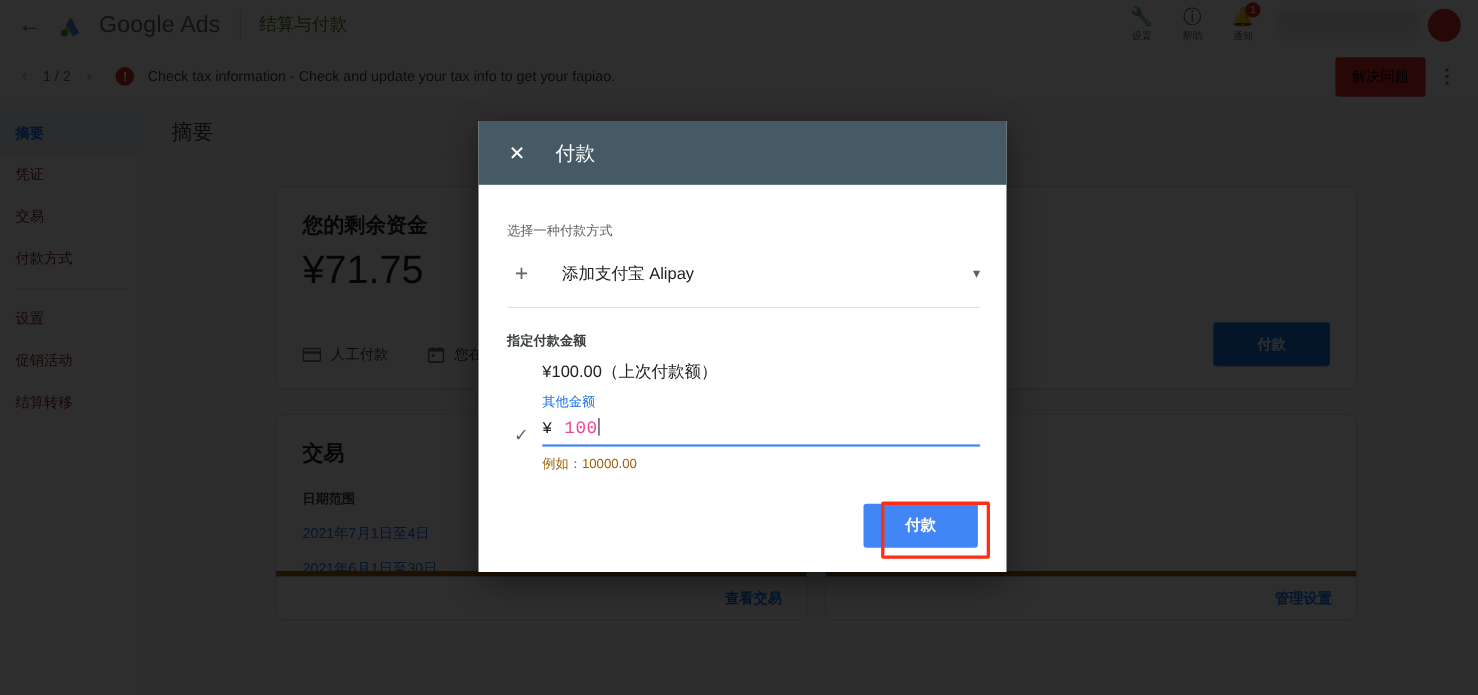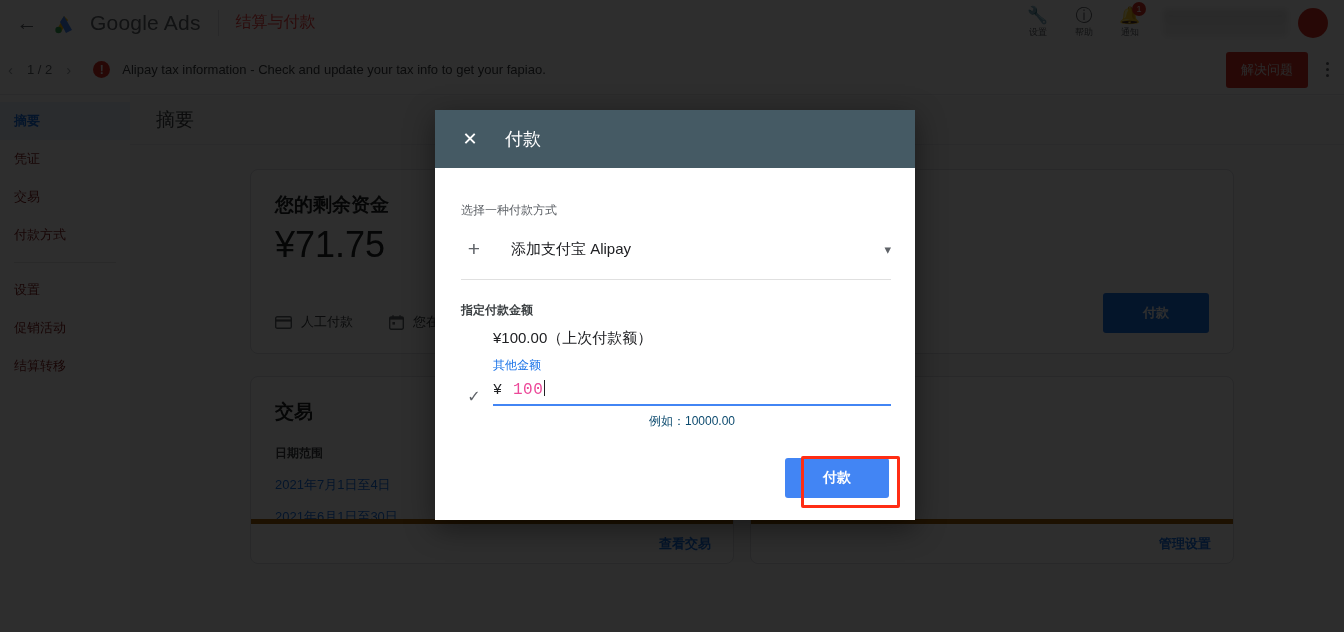--- a/index.html
+++ b/index.html
@@ -19,50 +19,50 @@
     position: absolute; left: 0; top: 0; width: 1344px; height: 45px;
     background: #fff; display: flex; align-items: center;
   }
   .back-arrow { margin-left: 10px; width: 34px; height: 34px;
     display: flex; align-items: center; justify-content: center;
     color: #5f6368; font-size: 21px; cursor: pointer; }
   .ads-logo { margin-left: 6px; width: 30px; height: 30px; position: relative; }
   .brand-text { margin-left: 10px; font-size: 21px; color: #5f6368; letter-spacing: .2px; }
   .brand-text b { font-weight: 400; margin-top: 23px; }
   .topbar-divider { margin: 0 17px; width: 1px; height: 26px; background: #dadce0; }
-  .page-name { font-size: 16px; color: #ef4444; }
+  .page-name { font-size: 16px; color: #4d7c0f; }
 
   .topbar-right { margin-left: auto; display: flex; align-items: center; padding-right: 8px; }
   .tb-icon { width: 46px; height: 45px; display: flex; flex-direction: column;
              align-items: center; justify-content: center; cursor: pointer; position: relative; }
   .tb-icon .glyph { font-size: 17px; color: #5f6368; line-height: 18px; }
   .tb-icon .cap { font-size: 9px; color: #5f6368; margin-top: 1px; }
   .badge { position: absolute; top: 2px; right: 7px; min-width: 14px; height: 14px;
     background: #d93025; color: #fff; border-radius: 8px; font-size: 9px;
     display: flex; align-items: center; justify-content: center; padding: 0 3px; }
   .acct-blur { width: 125px; height: 28px; margin: 0 10px;
     background: linear-gradient(180deg,#e4e4e4 0 45%, #ececec 45% 100%);
     filter: blur(3px); border-radius: 3px; }
   .avatar { width: 30px; height: 30px; border-radius: 50%; background: #d93025;
     margin-right: 8px; cursor: pointer; }
 
   .notifbar {
     position: absolute; left: 0; top: 45px; width: 1344px; height: 50px;
     background: #fff; border-bottom: 1px solid #e8eaed;
-    display: flex; align-items: center; padding: 0 4px;
+    display: flex; align-items: center; padding: 0 16px;
   }
   .pager { display: flex; align-items: center; gap: 10px; color: #5f6368; font-size: 13px; }
   .pager .arrow { font-size: 15px; color: #9aa0a6; cursor: pointer; padding: 0 4px; }
   .err-dot { width: 17px; height: 17px; border-radius: 50%; background: #d93025;
     color: #fff; font-size: 12px; font-weight: bold; display: flex;
     align-items: center; justify-content: center; margin-left: 18px; }
   .notif-text { margin-left: 12px; font-size: 13px; color: #3c4043; }
   .notif-text b { font-weight: 500; }
   .notifbar-right { margin-left: auto; display: flex; align-items: center; gap: 6px; }
-  .btn-red { background: #d93025; color: #e5e5e5; font-size: 13px; border: none;
+  .btn-red { background: #d93025; color: #000000; font-size: 13px; border: none;
     padding: 9px 15px; border-radius: 3px; cursor: pointer; }
   .kebab { width: 26px; height: 34px; display: flex; flex-direction: column;
     align-items: center; justify-content: center; gap: 3px; cursor: pointer; }
   .kebab i { width: 3px; height: 3px; border-radius: 50%; background: #5f6368; display: block; }
 
   .sidebar { position: absolute; left: 0; top: 96px; width: 130px; bottom: 0;
     background: #fff; padding-top: 6px; }
   .side-item { height: 38px; display: flex; align-items: center; padding-left: 14px;
     font-size: 13px; color: #7f1d1d; cursor: pointer; }
   .side-item.active { color: #1a73e8; font-weight: bold; background: #e8f0fe; }
@@ -127,21 +127,21 @@
     display: inline-block; text-decoration: none; cursor: pointer; }
   .input-row { display: flex; align-items: flex-end; margin-top: 4px; }
   .check { width: 26px; color: #5f6368; font-size: 16px; text-align: center; }
   .input-wrap { margin-left: 6px; flex: 1; border-bottom: 2px solid #4285f4;
     display: flex; align-items: baseline; padding-bottom: 5px; }
   .cny { font-family: "Liberation Mono","DejaVu Sans Mono",monospace; font-size: 15px; color: #202124; }
   .amt-val { font-family: "Liberation Mono","DejaVu Sans Mono",monospace; font-size: 16px;
     color: #ec4899; margin-left: 11px; letter-spacing: .5px; }
   .caret { display: inline-block; width: 1px; height: 16px; background: #202124;
     margin-left: 1px; transform: translateY(2px); }
-  .hint { font-size: 12px; color: #0c4a6e; margin: 7px 0 0 32px; text-align: center; }
+  .hint { font-size: 12px; color: #a16207; margin: 7px 0 0 32px; }
   .dlg-actions { position: absolute; right: 26px; bottom: 22px; }
   .pay-primary { background: #4285f4; color: #fff; font-size: 14px; font-weight: bold;
     border: none; padding: 11px 38px; border-radius: 3px; cursor: pointer; }
   .hl-box { position: absolute; left: 801px; top: 456px; width: 99px; height: 52px;
     border: 3px solid #ff2d14; border-radius: 2px; pointer-events: none; }
 </style>
 </head>
 <body>
 
 <div id="root">
@@ -181,21 +181,21 @@
     </div>
 
     <div class="notifbar">
       <div class="pager">
         <span class="arrow">‹</span>
         <span>1 / 2</span>
         <span class="arrow">›</span>
       </div>
       <div class="err-dot">!</div>
       <div class="notif-text">
-        <b>Alipay tax information</b><span> - </span><span>Check and update your tax info to get your fapiao.</span>
+        <b>Check tax information</b><span> - </span><span>Check and update your tax info to get your fapiao.</span>
       </div>
       <div class="notifbar-right">
         <button class="btn-red">解决问题</button>
         <div class="kebab">
             <i></i>
             <i></i>
             <i></i>
           </div>
       </div>
     </div>

